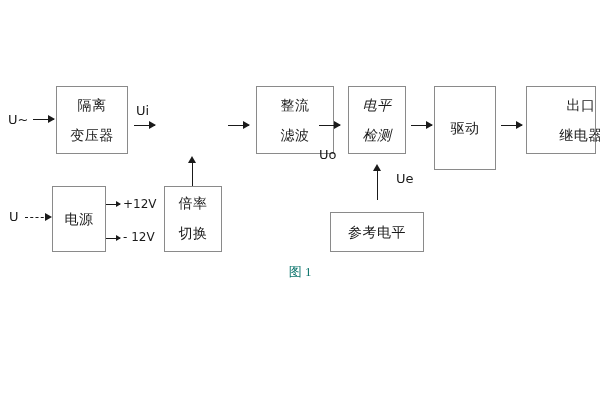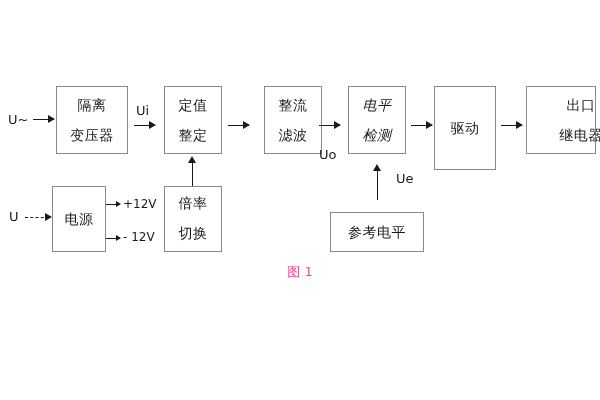--- a/index.html
+++ b/index.html
@@ -83,51 +83,48 @@
     position: absolute;
     width: 0;
     height: 0;
     border-left: 4px solid transparent;
     border-right: 4px solid transparent;
     border-bottom: 7px solid #1a1a1a;
   }
   .caption {
     position: absolute;
     font-size: 13px;
-    color: #ec4899;
+    color: #0f766e;
     white-space: nowrap;
+    font-family: Liberation Serif, serif;
   }
 </style>
 </head>
 <body>
 
 <div id="canvas">
 
   <div class="lbl" style="left:8px; top:113px;">U~</div>
   <div class="hline" style="left:33px; top:119px; width:21px;"></div>
   <div class="arrow-r" style="left:48px; top:115px;"></div>
 
   <div class="box" style="left:56px; top:86px; width:72px; height:68px;">
     <div class="line">隔离</div>
     <div class="line">变压器</div>
   </div>
 
   <div class="lbl" style="left:136px; top:104px;">Ui</div>
   <div class="hline" style="left:134px; top:125px; width:21px;"></div>
   <div class="arrow-r" style="left:149px; top:121px;"></div>
 
-  <div class="box" style="left:164px; top:86px; width:58px; height:68px;">
-    <div class="line">定值</div>
-    <div class="line">整定</div>
-  </div>
 
   <div class="hline" style="left:228px; top:125px; width:21px;"></div>
   <div class="arrow-r" style="left:243px; top:121px;"></div>
 
-  <div class="box" style="left:256px; top:86px; width:58px; height:68px;margin-left:8px;">
+  <div class="box" style="left:256px; top:86px; width:78px; height:68px;">
     <div class="line">整流</div>
     <div class="line">滤波</div>
   </div>
 
   <div class="lbl" style="left:319px; top:104px;margin-top:44px;">Uo</div>
   <div class="hline" style="left:319px; top:125px; width:21px;"></div>
   <div class="arrow-r" style="left:334px; top:121px;"></div>
 
   <div class="box" style="left:348px; top:86px; width:58px; height:68px;font-style:italic;">
     <div class="line">电平</div>

